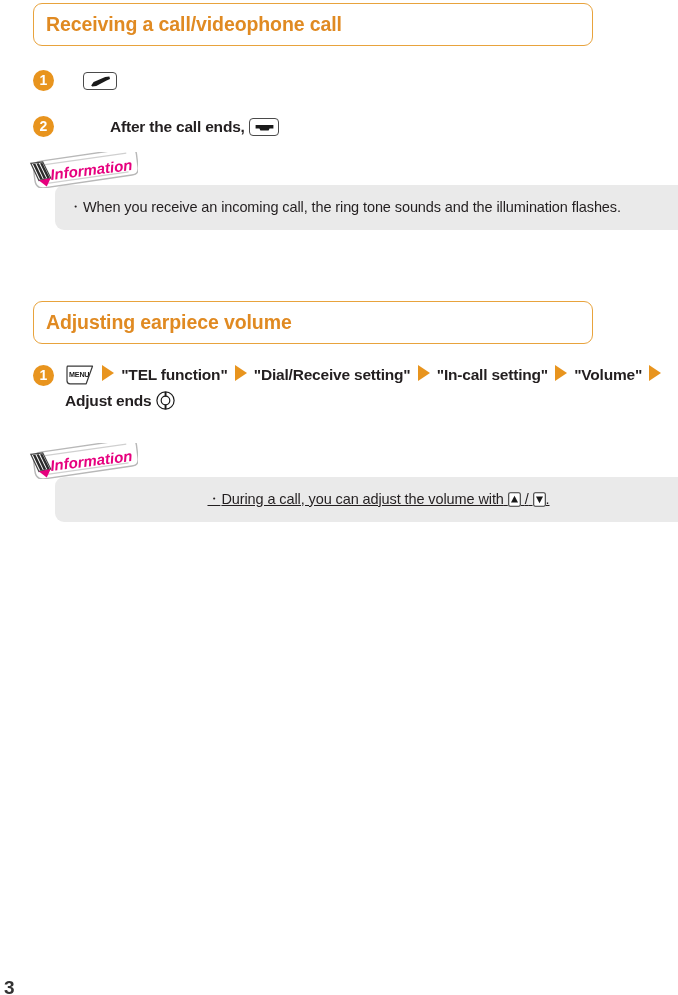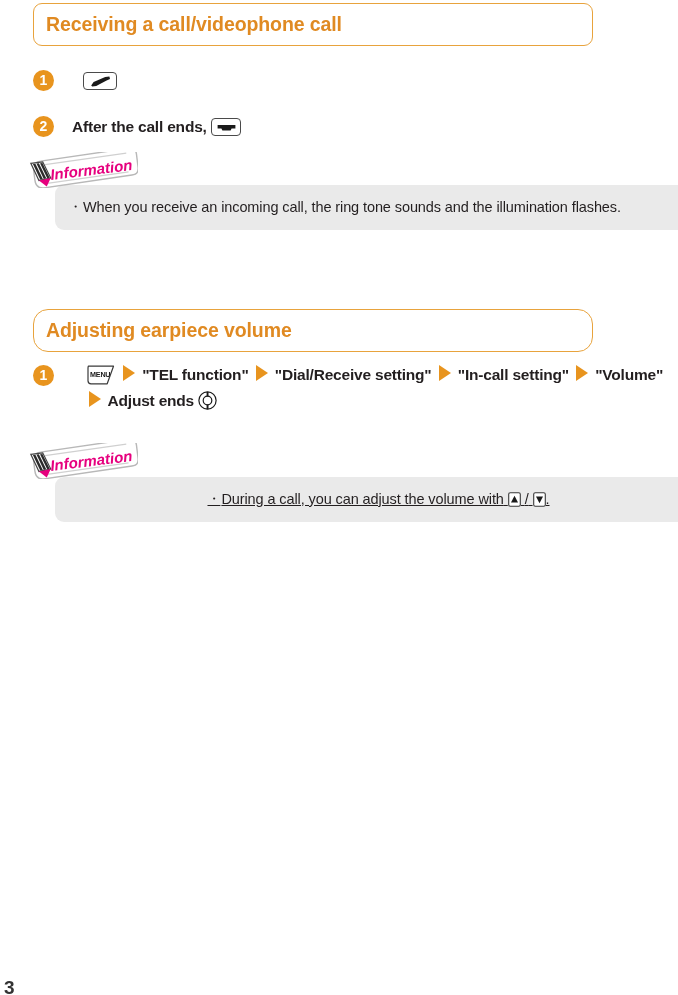--- a/index.html
+++ b/index.html
@@ -197,21 +197,21 @@
       <span class="key key-call">
         <svg class="glyph" viewBox="0 0 23 11">
           <path d="M2.2 9.4 L4.6 6.1 L16.2 1.0 L20.4 0.4 L21.0 2.9 L17.6 4.4 L7.2 10.1 L3.2 10.6 Z" fill="#1a1a1a"></path>
         </svg>
       </span>
     </div>
   </div>
 
   <div class="step" style="left:33px; top:114px; width:620px;">
     <span class="step-badge" style="left:0; top:2px;">2</span>
-    <div class="step-body" style="margin-left:39px;">
+    <div class="step-body" style="margin-left:77px;">
       <span>After the call ends,</span>
       <span class="key key-end">
         <svg class="glyph" viewBox="0 0 19 9">
           <path d="M0.6 2.0 L18.4 2.0 L18.4 5.4 L14.6 5.4 L13.6 7.4 L5.4 7.4 L4.4 5.4 L0.6 5.4 Z" fill="#1a1a1a"></path>
         </svg>
       </span>
     </div>
   </div>
 
   <div class="info-block">
@@ -232,27 +232,27 @@
             <path d="M9.6 6 L12 6 L17.5 21.8 L15 22.1 Z" fill="#2b2b2b"></path>
             <path d="M13.2 6 L15.6 6 L21 21.6 L18.5 21.9 Z" fill="#2b2b2b"></path>
             <path d="M10 23 L22 22 L17 30 Z" fill="#E6007E"></path>
           </g>
           <text x="22" y="24" font-family="&quot;Liberation Sans&quot;, sans-serif" font-size="15" font-weight="bold" fill="#E6007E" font-style="italic">Information</text>
         </g>
       </svg>
     </div>
   </div>
 
-  <div class="section-heading" style="top:309px;border-radius:15px;">
+  <div class="section-heading" style="top:301px;">
     <span class="heading-text">Adjusting earpiece volume</span>
   </div>
 
   <div class="step" style="left:33px; top:362px; width:640px;">
     <span class="step-badge" style="left:0; top:3px;">1</span>
-    <div class="step-body" style="margin-left:53px; text-indent:0;">
+    <div class="step-body" style="margin-left:32px; text-indent:0;">
       <span class="key key-menu">
         <svg viewBox="0 0 30 20" width="30" height="20">
           <path d="M2.5 1.2 L27.5 1.2 L21.2 18.8 L5.0 18.8 Q2.0 18.8 2.0 15.8 L2.0 4.2 Q2.0 1.2 2.5 1.2 Z" fill="#ffffff" stroke="#3a3a3a" stroke-width="1.2" stroke-linejoin="round"></path>
           <text x="4" y="11.5" font-family="&quot;Liberation Sans&quot;, sans-serif" font-size="7.2" font-weight="bold" fill="#1a1a1a">MENU</text>
         </svg>
       </span>
       <span class="arrow-marker"></span>
       <span>"TEL function"</span>
       <span class="arrow-marker"></span>
       <span>"Dial/Receive setting"</span>

